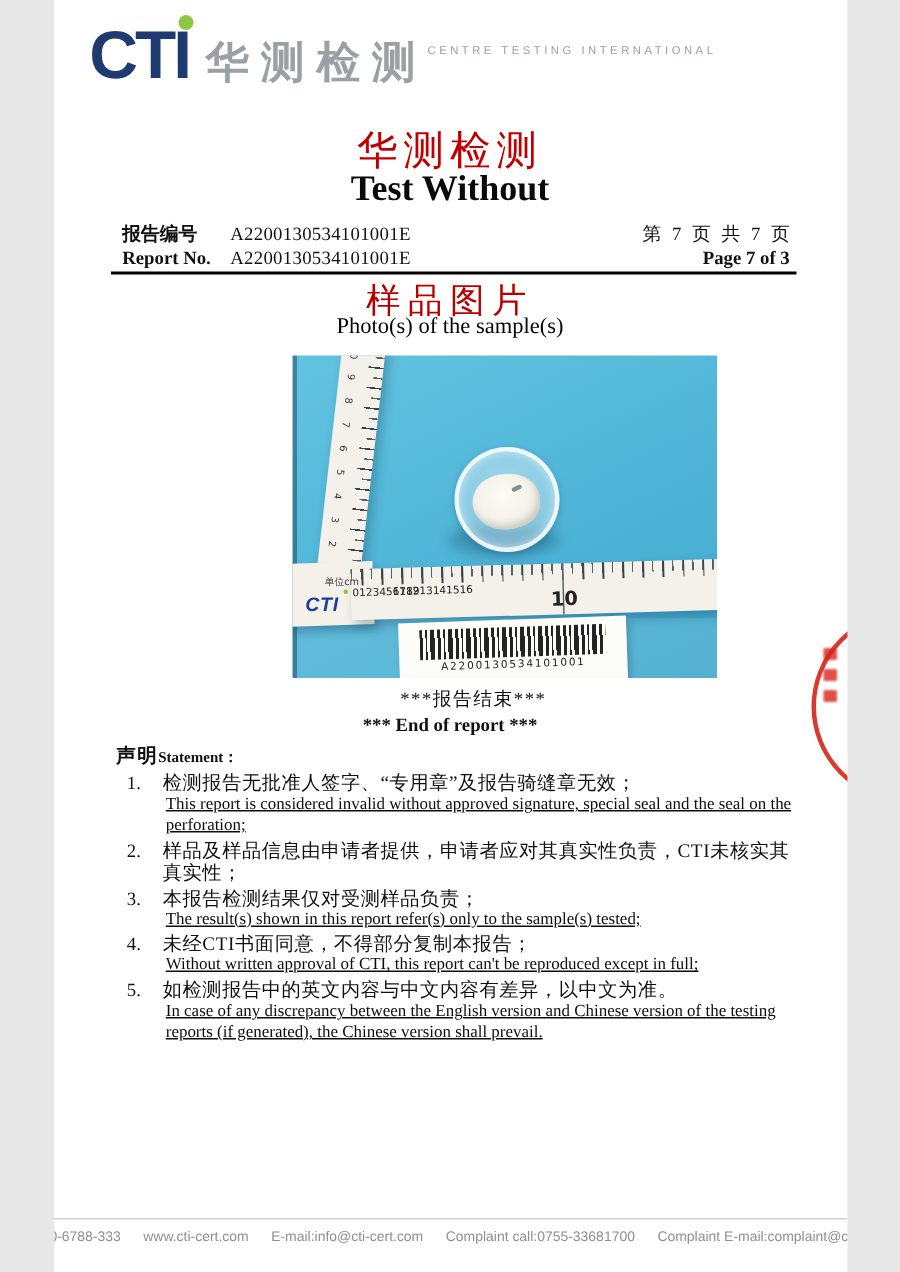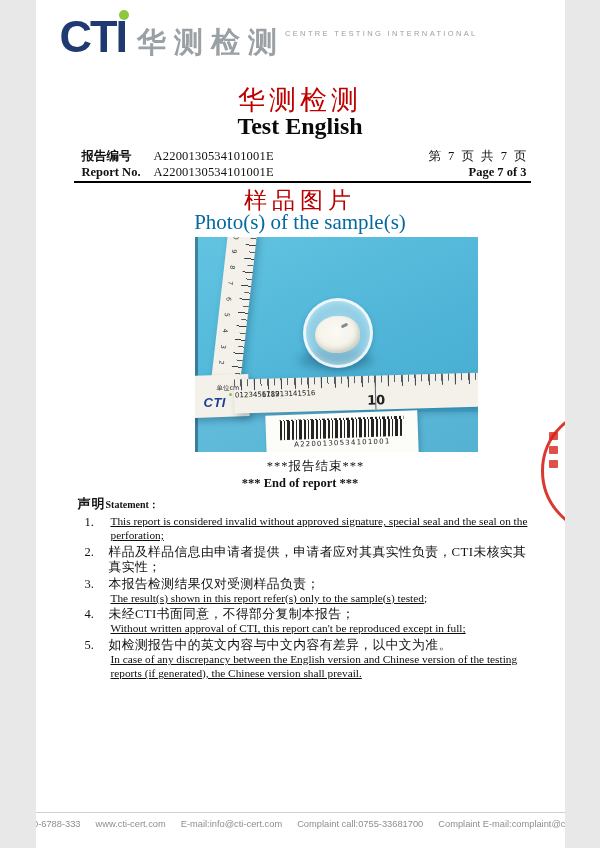--- a/index.html
+++ b/index.html
@@ -29,21 +29,21 @@
   .meta-label{font-weight:bold; width:72px;}
   .meta-value{letter-spacing:0.2px;}
   .pageinfo{position:absolute; top:148px; right:36px; text-align:right; font-size:12.5px; line-height:16px;}
   .pageinfo-zh{letter-spacing:2px;}
   .pageinfo-en{font-weight:bold; padding-right:2px;}
   .rule{position:absolute; top:181px; left:38px; right:34px; border-top:2px solid #000;}
   
   .sec-zh{position:absolute; top:185px; left:0; right:0; text-align:center;
     color:#b80000; font-size:23px; letter-spacing:5px;}
   .sec-en{position:absolute; top:210px; left:0; right:0; text-align:center;
-    color:#0369a1; font-size:21px;}
+    color:#000000; font-size:15px;}
   
   .photo{position:absolute; left:159px; top:237px; width:283px; height:215px; overflow:hidden;
     background:linear-gradient(155deg,#63c4e1 0%,#52b7d9 45%,#42a9cf 100%);}
   .photo-edge{position:absolute; left:0; top:0; bottom:0; width:3px; background:rgba(20,50,80,0.45);}
   .photo-band{position:absolute; left:0; right:0; bottom:0; height:40px; background:rgba(255,255,255,0.10);}
   .ruler{background:#f3f1e9; box-shadow:3px 4px 7px rgba(10,50,80,0.30);}
   .v-ruler{position:absolute; left:13px; top:-10px; width:29px; height:182px;
     transform:rotate(6.5deg); transform-origin:50% 100%;}
   .vticks-minor{position:absolute; right:0; top:2px; bottom:4px; width:6px;
     background:repeating-linear-gradient(180deg,#55606a 0 1px,transparent 1px 6.8px);}
@@ -121,21 +121,21 @@
       <span>CTI</span>
       <span class="logo-dot"></span>
     </div>
     <div class="logo-right">
       <span class="logo-cn">华测检测</span>
       <span class="logo-en">CENTRE TESTING INTERNATIONAL</span>
     </div>
   </div>
 
   <div class="title-zh">华测检测</div>
-  <div class="title-en">Test English</div>
+  <div class="title-en">Test Without</div>
 
   <div class="meta">
     <div class="meta-row">
       <span class="meta-label">报告编号</span>
       <span class="meta-value">A2200130534101001E</span>
     </div>
     <div class="meta-row">
       <span class="meta-label">Report No.</span>
       <span class="meta-value">A2200130534101001E</span>
     </div>
@@ -225,20 +225,21 @@
 
   <div class="stmt">
     <div class="stmt-head">
       <span class="zh">声明</span><span class="en">Statement：</span>
     </div>
     <div class="stmt-list">
 
         <div class="stmt-item">
           <span class="stmt-num">1.</span>
           <div class="stmt-body">
+            <div class="stmt-zh">检测报告无批准人签字、“专用章”及报告骑缝章无效；</div>
             <div class="stmt-en">This report is considered invalid without approved signature, special seal and the seal on the perforation;</div>
           </div>
         </div>
 
         <div class="stmt-item">
           <span class="stmt-num">2.</span>
           <div class="stmt-body">
             <div class="stmt-zh">样品及样品信息由申请者提供，申请者应对其真实性负责，CTI未核实其真实性；</div>
           </div>
         </div>

